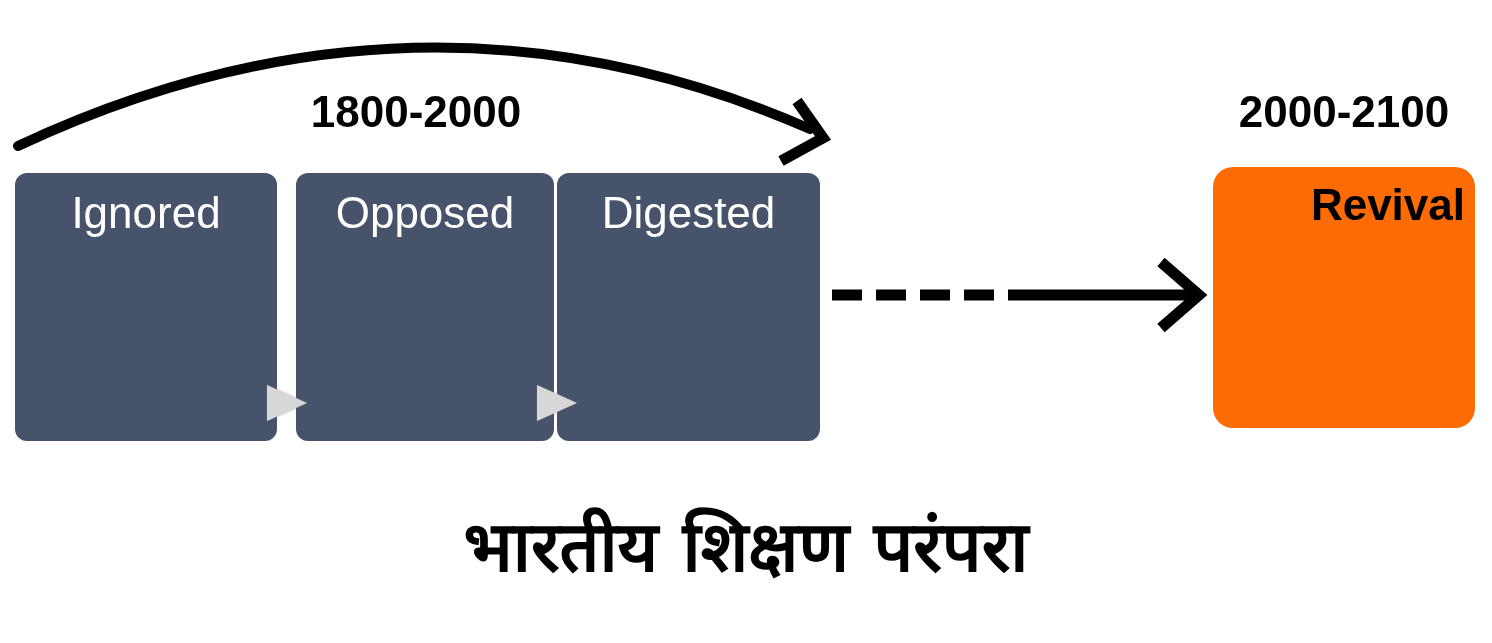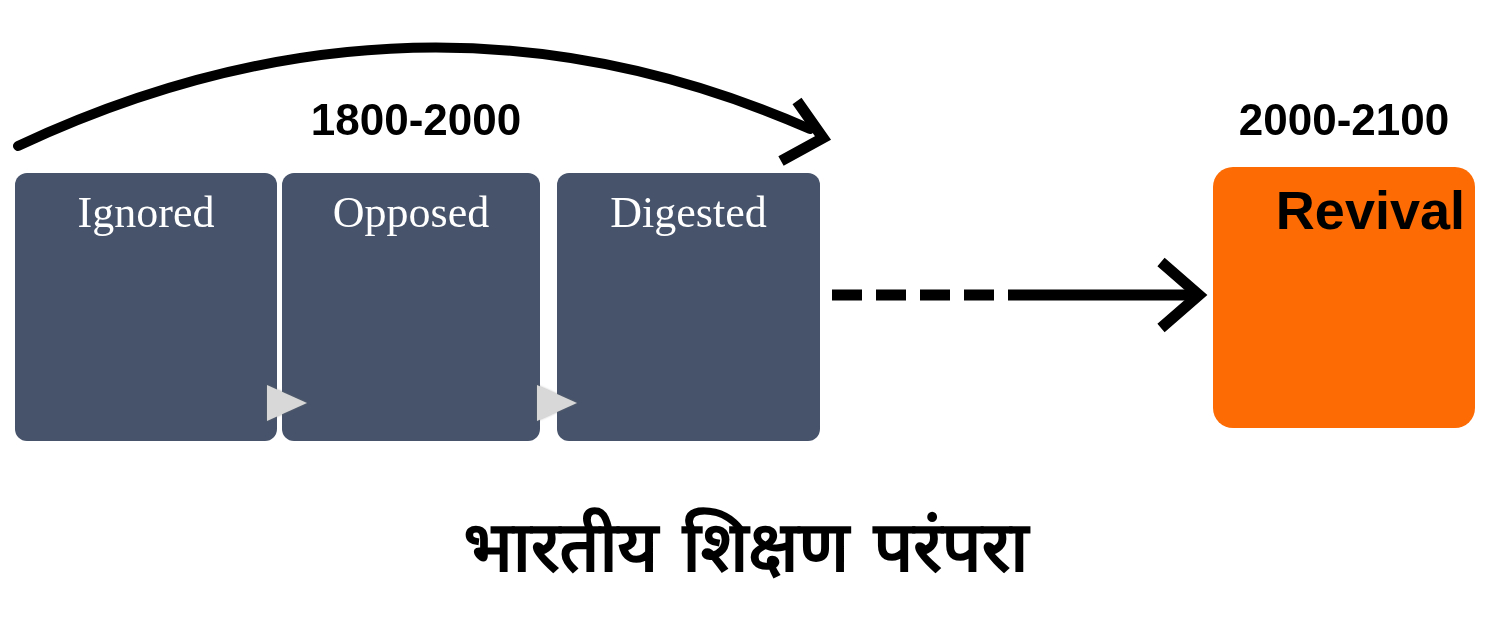--- a/index.html
+++ b/index.html
@@ -14,67 +14,66 @@
     position:absolute;left:0;top:0;width:1492px;height:643px;
     pointer-events:none;
   }
   .stage-box{
     position:absolute;
     top:173px;height:268px;
     background:var(--stage-box,#46536A);
     border-radius:12px;
     box-sizing:border-box;
     text-align:center;
-    font-family:Liberation Serif, serif;
   }
   .stage-box .stage-label{
     display:block;
     padding-top:16px;
     font-size:44px;
     line-height:1.1;
     font-weight:400;
     color:var(--stage-text,#FFFFFF);
   }
   #box-ignored{left:15px;width:262px;}
-  #box-opposed{left:282px;width:258px;}
+  #box-opposed{left:296px;width:258px;}
   #box-digested{left:557px;width:263px;text-align:center;}
   .connector-triangle{
     position:absolute;
     top:385px;
     width:0;height:0;
     border-top:18px solid transparent;
     border-bottom:18px solid transparent;
     border-left:40px solid var(--connector-triangle,#D8D8D8);
     filter:drop-shadow(0 0 1px rgba(120,120,120,.55));
   }
   #triangle-1{left:267px;}
   #triangle-2{left:537px;}
   .period-label{
     position:absolute;
-    top:98px;
+    top:90px;
     font-size:44px;
     font-weight:700;
     color:#000000;
     text-align:center;
     line-height:1.0;
     white-space:nowrap;
   }
   #past-period{left:287px;width:258px;}
   #future-period{left:1213px;width:262px;}
   #box-revival{
     position:absolute;
     left:1213px;top:167px;width:262px;height:261px;
     background:var(--revival-box,#FC6B04);
     border-radius:20px;
     box-sizing:border-box;
     text-align:right;
     padding:14px 10px 0 0;
   }
   #box-revival .stage-label{
-    font-size:54px;
+    font-size:44px;
     font-weight:700;
     color:var(--revival-text,#000000);
     line-height:1.1;
   }
   #diagram-title{
     position:absolute;
     left:0;top:505px;width:1492px;
     text-align:center;
     font-family:"DejaVu Sans","Liberation Sans",sans-serif;
     font-size:70px;

